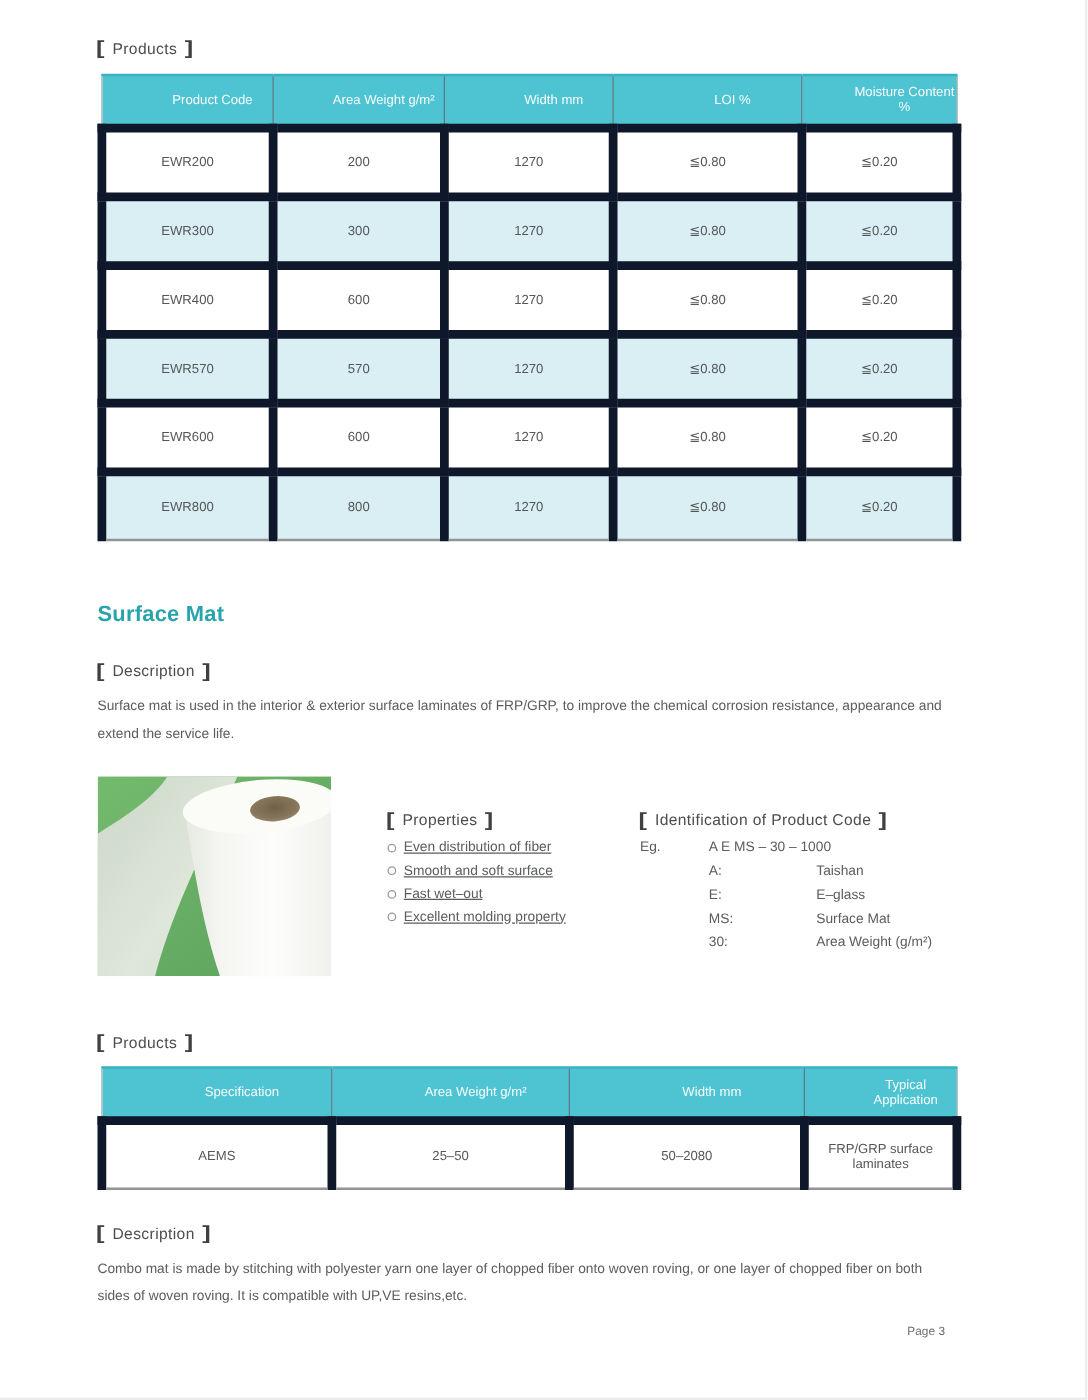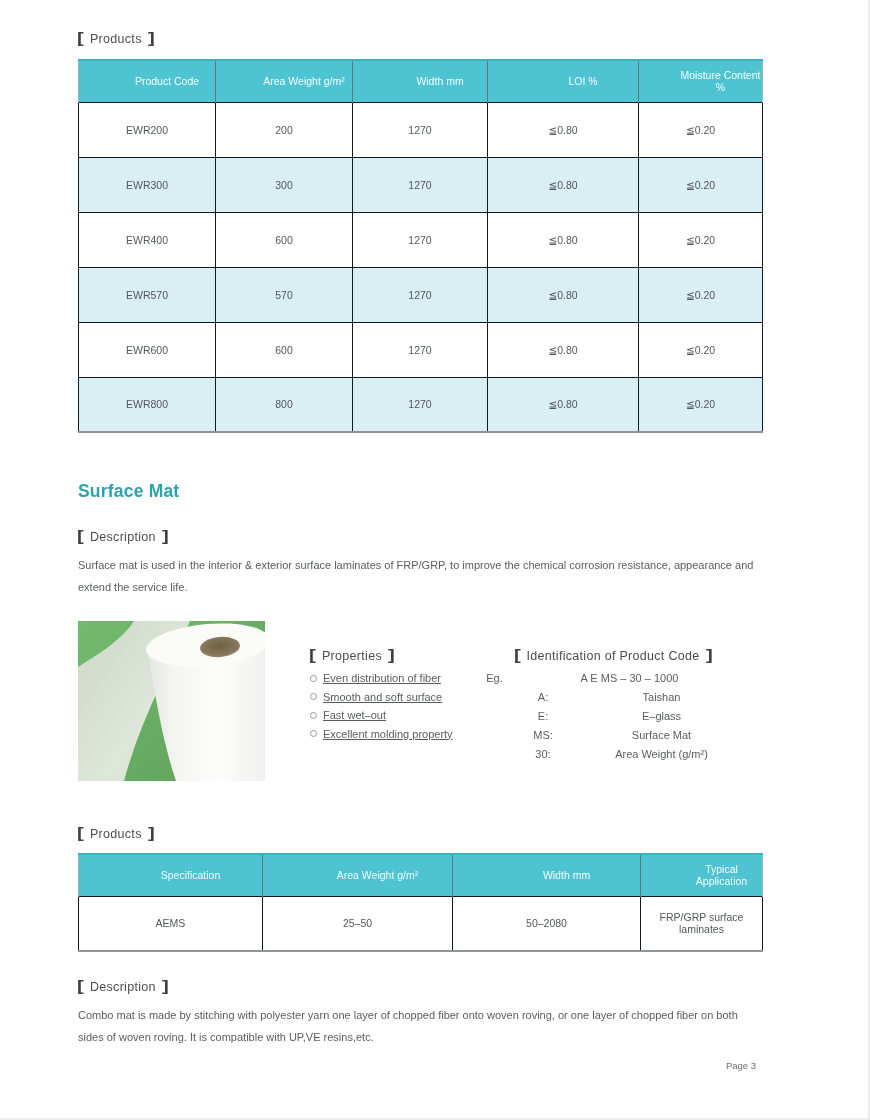--- a/index.html
+++ b/index.html
@@ -27,42 +27,42 @@
   thead th {
     background:#4ec3d2; color:rgba(255,255,255,.96); font-weight:400;
     height:42px; border-top:2px solid #38b2c2;
     border-left:1px solid #5d7density;
   }
   thead th { border-left:1px solid #5e7a80;padding-left:40px; }
   thead th:first-child { border-left:1px solid #9fb4b8; }
   thead th:last-child  { border-right:1px solid #9fb4b8; }
   tbody td {
     height:55px; color:#54575a; background:#ffffff;
-    border:1px solid #0f172a;
+    border:7px solid #0f172a;
   }
   tbody tr.alt td { background:#d9eff3; }
   tbody tr:last-child td { border-bottom:2px solid #8f9496; }
 
   .mt-label1 { margin-top:30px; }
   .mt-table1 { margin-top:13px; }
 
   .sec-title { margin-top:48px; font-size:17.5px; font-weight:700; color:#2aa3ad; letter-spacing:.2px; }
   .sec-title.combo { margin-top:46px; }
   .mt-desc-label { margin-top:26px; }
   .para { margin-top:10px; width:684px; font-size:11px; line-height:22px; color:#5a5c5e; }
 
   
   .media { position:relative; margin-top:23px; height:162px; }
   .photo { position:absolute; left:0; top:0; width:187px; height:160px; overflow:hidden; }
   .props { position:absolute; left:232px; top:26px; width:170px; }
-  .ident { position:absolute; left:400px; top:26px; width:270px;text-align:center; }
+  .ident { position:absolute; left:434px; top:26px; width:270px; }
   .list { margin-top:6px; list-style:none; }
   .list li { display:flex; align-items:center; font-size:11px; line-height:18.5px; color:#5a5c5e;text-decoration:underline; }
   .ring { flex:0 0 auto; width:7px; height:7px; border:1.6px solid #94999b; border-radius:50%; margin-right:6px; background:#fff; box-shadow:inset 0 0 0 1px #fff; }
-  .id-row { display:flex; font-size:11px; line-height:18.5px; color:#5a5c5e; margin-top:0.5px; }
+  .id-row { display:flex; font-size:11px; line-height:18.5px; color:#5a5c5e; margin-top:0.5px;gap:22px; }
   .id-row.eg { margin-top:6px; }
   .id-prefix { width:33px; }
   .id-code { width:64px; }
   .id-meaning { flex:1; }
 
   .mt-label3 { margin-top:42px; }
   .mt-table2 { margin-top:12px; }
 
   .footer-page {
     position:absolute; top:1060px; right:112px;

